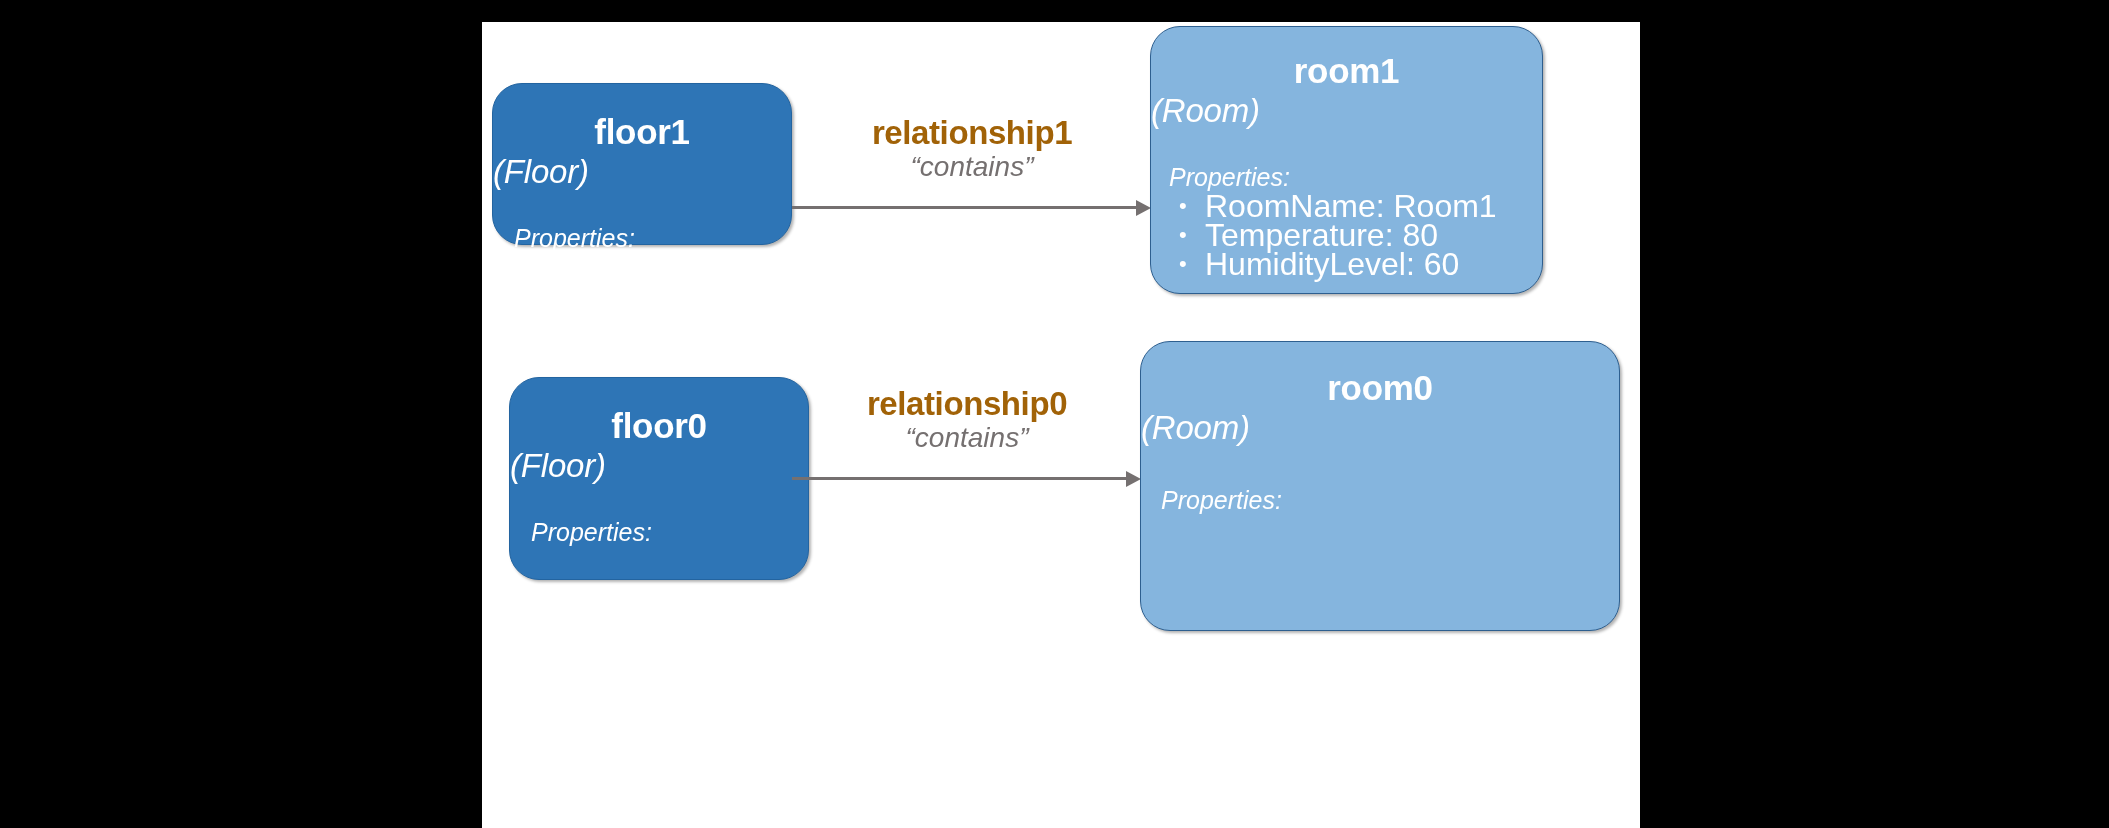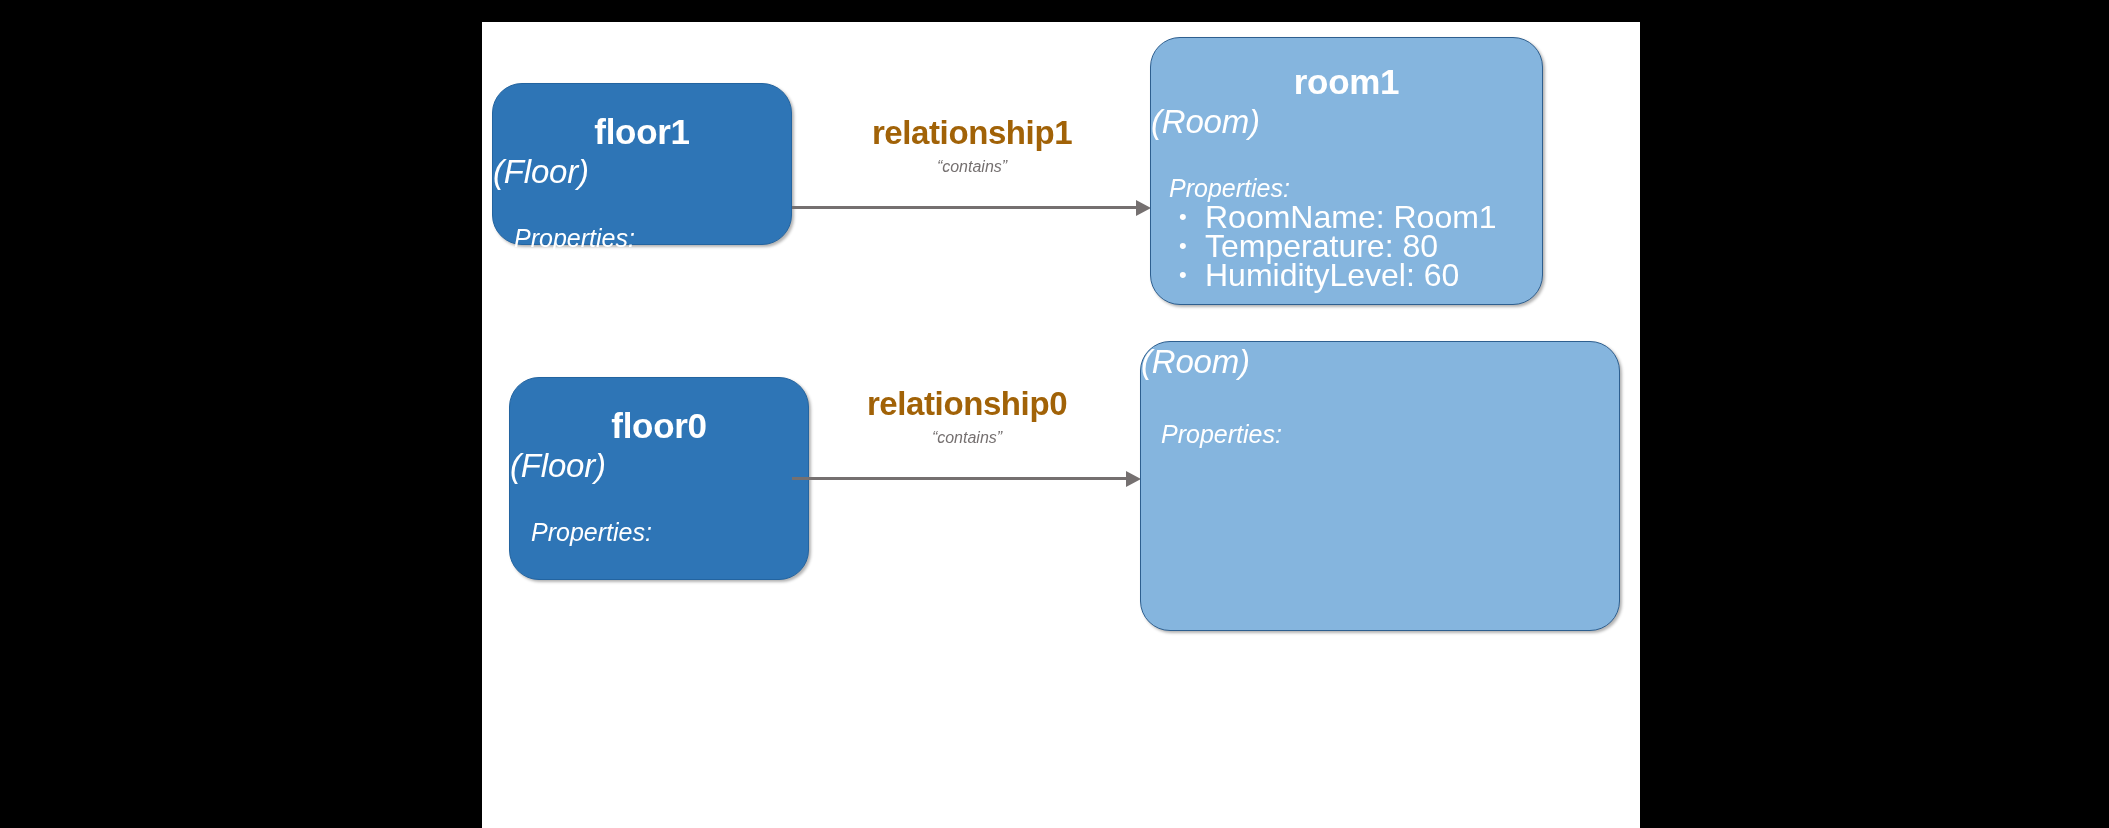--- a/index.html
+++ b/index.html
@@ -91,21 +91,21 @@
 
   
   #node-floor1 { left: 10px; top: 61px;  width: 300px; height: 162px; }
   #node-floor1 .node-title { margin-top: 27px; }
   #node-floor1 .props-label { margin-top: 33px; margin-left: 21px; }
 
   #node-floor0 { left: 27px; top: 355px; width: 300px; height: 203px; }
   #node-floor0 .node-title { margin-top: 27px; }
   #node-floor0 .props-label { margin-top: 33px; margin-left: 21px; }
 
-  #node-room1 { left: 668px; top: 15px; width: 393px; height: 268px; }
+  #node-room1 { left: 668px; top: 4px; width: 393px; height: 268px; }
   #node-room1 .node-title { margin-top: 23px; }
   #node-room1 .props-label { margin-top: 33px; margin-left: 18px; }
   #node-room1 .props-list { margin-left: 18px; }
 
   #node-room0 { left: 658px; top: 319px; width: 480px; height: 290px; }
   #node-room0 .node-title { margin-top: 25px; }
   #node-room0 .props-label { margin-top: 39px; margin-left: 20px; }
   #node-room0 .props-list { margin-left: 20px; }
 
   
@@ -135,21 +135,21 @@
   }
   .edge-label-name {
     font-weight: bold;
     font-size: 33px;
     line-height: 38px;
     color: #a16207;
     letter-spacing: -0.4px;
   }
   .edge-label-kind {
     font-style: italic;
-    font-size: 16px;
+    font-size: 28px;
     line-height: 29px;
     color: #757070;
   }
 
   #edge-1 { left: 310px; top: 184px; width: 360px; }
   #edge-1 .edge-line { width: 346px; }
   #edge-1 .edge-arrowhead { left: 344px; }
   #edge-1 .edge-label-group { left: 30px; top: -92px; width: 300px; }
 
   #edge-0 { left: 310px; top: 455px; width: 350px; }
@@ -200,18 +200,19 @@
     <div class="edge" id="edge-0">
       <div class="edge-label-group">
         <div class="edge-label-name">relationship0</div>
         <div class="edge-label-kind">“contains”</div>
       </div>
       <div class="edge-line"></div>
       <div class="edge-arrowhead"></div>
     </div>
 
     <div class="node room" id="node-room0">
+      <div class="node-title">room0</div>
       <div class="node-type">(Room)</div>
       <div class="props-label">Properties:</div>
     </div>
 
   </div>
 </div>
 
 </body></html>

